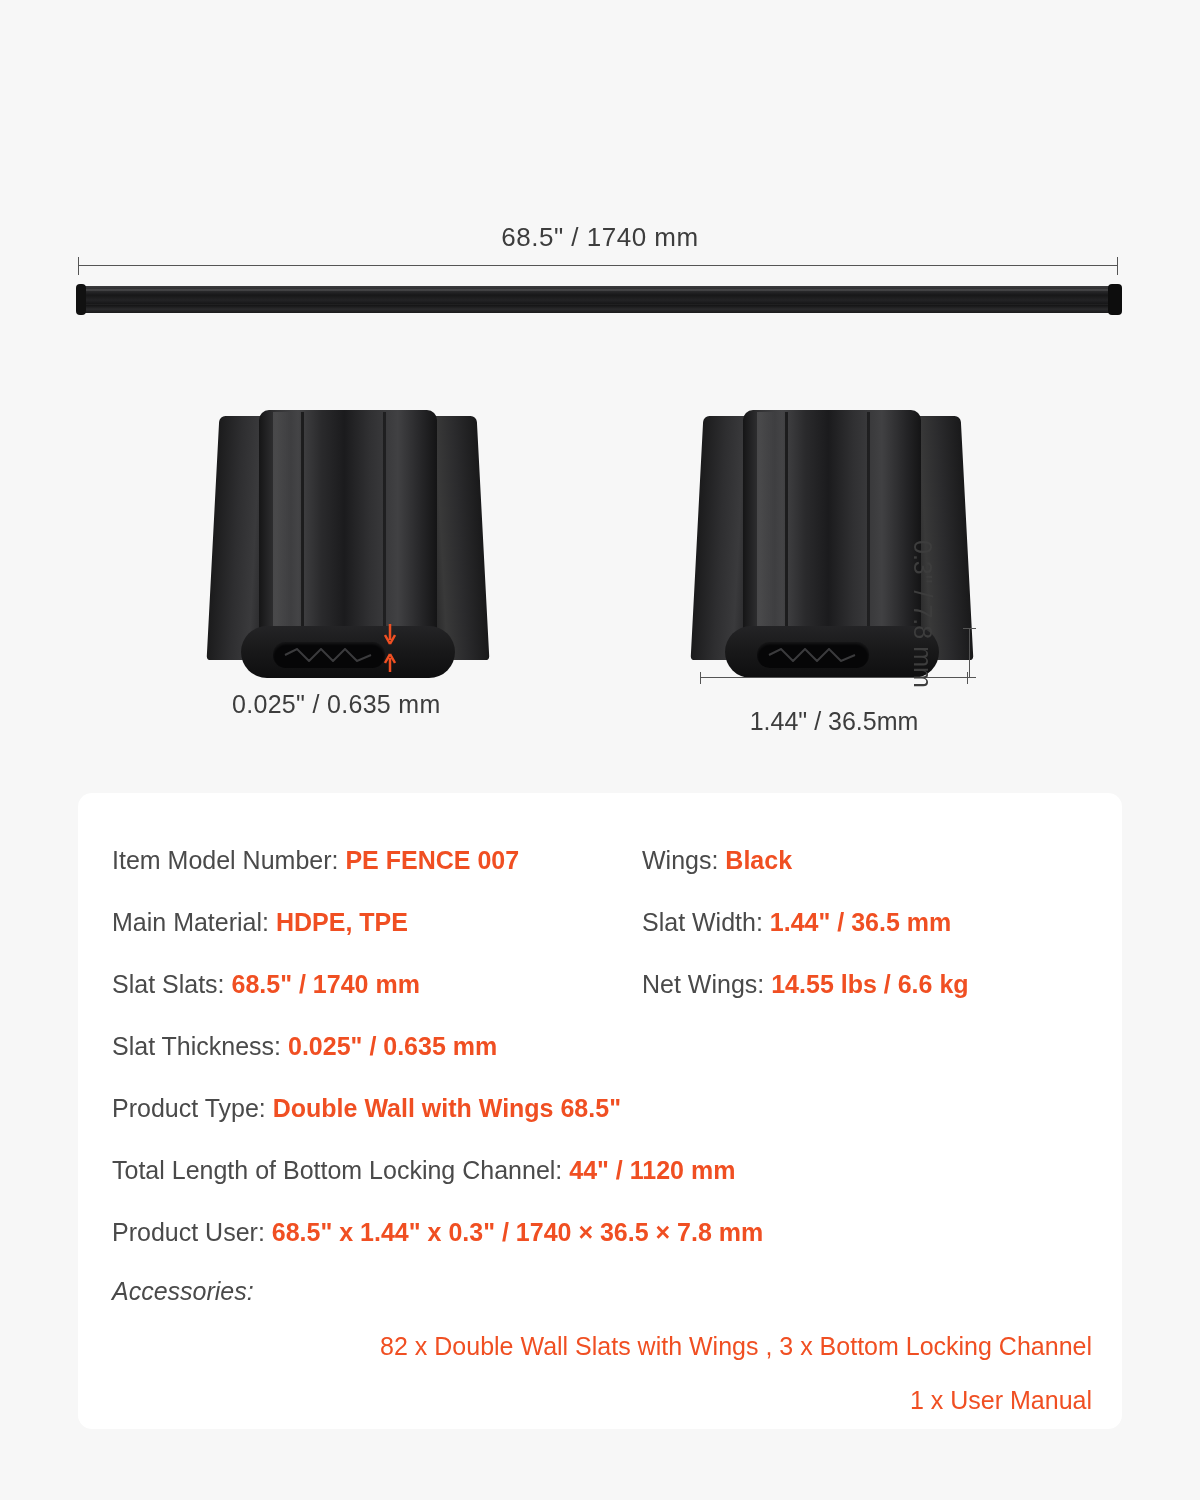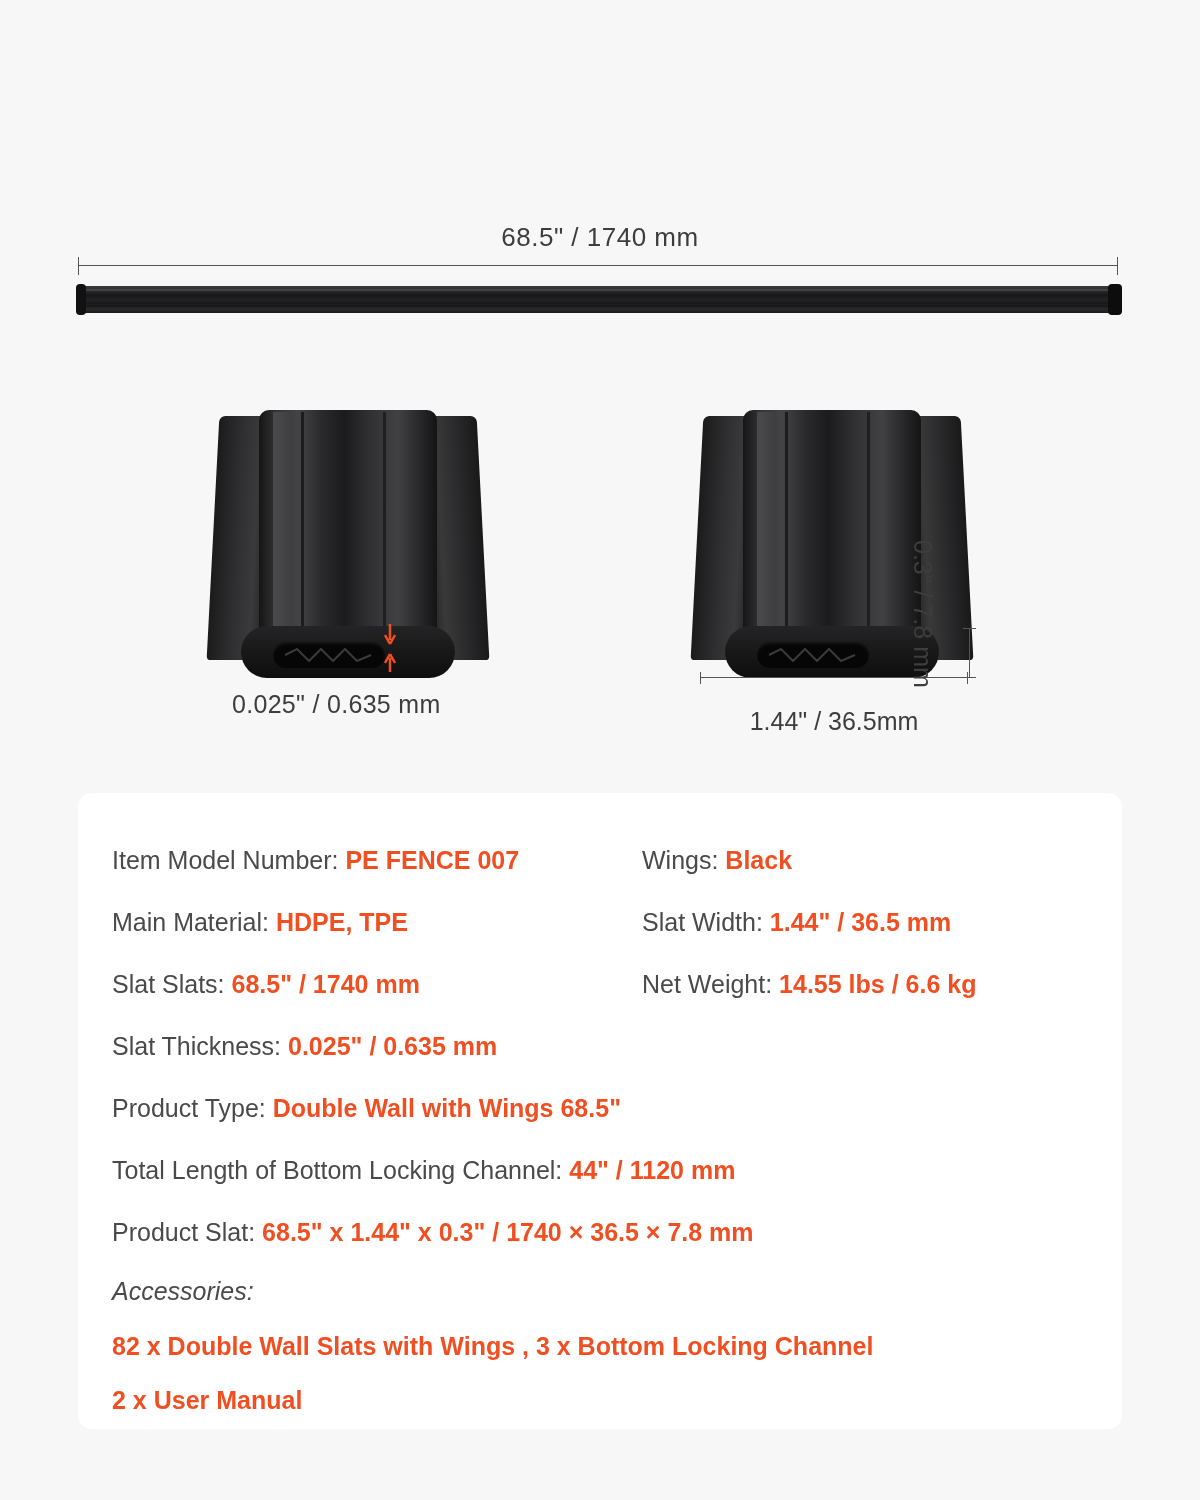--- a/index.html
+++ b/index.html
@@ -363,21 +363,22 @@
   .acc-head {
     font-size: 25px;
     line-height: 56px;
     color: #4a4a4a;
     font-style: italic;
   }
   .acc-line {
     font-size: 25px;
     line-height: 54px;
     color: #f04f22;
-    font-weight: bold;
+    font-weight: normal;
+    text-align: right;
   }
 </style>
 </head>
 <body>
 
 <div class="top-section">
   <div class="top-dim-label">68.5" /  1740 mm</div>
 
   <div class="dim-line-h">
     <span class="dim-cap left"></span>
@@ -476,21 +477,21 @@
         <span class="v">1.44" / 36.5 mm</span>
       </div>
     </div>
 
     <div class="spec-row">
       <div class="spec-cell col-l">
         <span class="k">Slat Slats:</span>
         <span class="v">68.5" / 1740 mm</span>
       </div>
       <div class="spec-cell col-r">
-        <span class="k">Net Weight:</span>
+        <span class="k">Net Wings:</span>
         <span class="v">14.55 lbs / 6.6 kg</span>
       </div>
     </div>
 
     <div class="spec-row">
       <div class="spec-cell full">
         <span class="k">Slat Thickness:</span>
         <span class="v">0.025" / 0.635 mm</span>
       </div>
     </div>
@@ -504,22 +505,22 @@
 
     <div class="spec-row">
       <div class="spec-cell full">
         <span class="k">Total Length of Bottom Locking Channel:</span>
         <span class="v">44" / 1120 mm</span>
       </div>
     </div>
 
     <div class="spec-row">
       <div class="spec-cell full">
-        <span class="k">Product Slat:</span>
+        <span class="k">Product User:</span>
         <span class="v">68.5" x 1.44" x 0.3" / 1740 × 36.5 × 7.8 mm</span>
       </div>
     </div>
 
     <div class="acc-head">Accessories:</div>
     <div class="acc-line">82 x Double Wall Slats with Wings , 3 x Bottom Locking Channel</div>
-    <div class="acc-line">2 x User Manual</div>
+    <div class="acc-line">1 x User Manual</div>
   </div>
 </div>
 
 </body></html>

